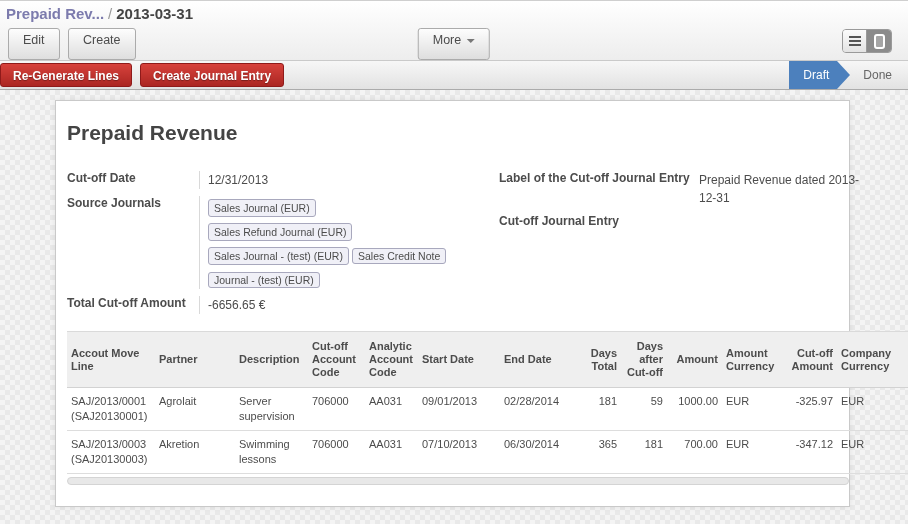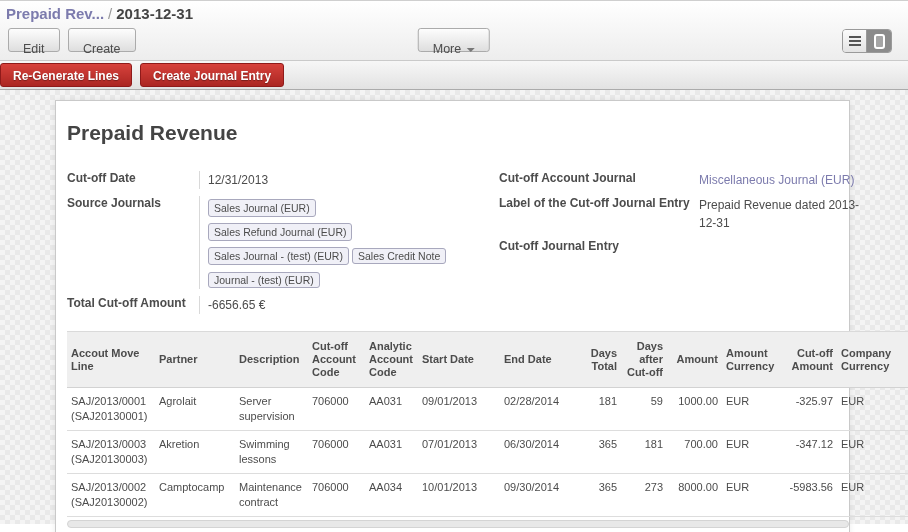--- a/index.html
+++ b/index.html
@@ -6,21 +6,21 @@
   html,body { width:908px; height:532px; overflow:hidden; }
   body { font-family:"Liberation Sans","DejaVu Sans",sans-serif; color:#4c4c4c; background:#fff; position:relative; }
 
   
   .topbar { background:linear-gradient(#ffffff,#ededed); border-top:1px solid #cfcfcf; padding:0; }
   .crumb-row { padding:4px 6px 2px 6px; font-size:15px; }
   .crumb-link { color:#7c7bad; font-weight:bold; text-decoration:none; cursor:pointer; }
   .crumb-sep { color:#999; font-weight:normal; padding:0 4px; }
   .crumb-current { color:#444; font-weight:bold; }
   .btn-row { position:relative; height:36px; padding:4px 8px; }
-  .btn { display:inline-block; height:24px; line-height:22px; padding:9px 14px; font-size:12.5px; color:#4c4c4c;
+  .btn { display:inline-block; height:32px; line-height:22px; padding:0 14px; font-size:12.5px; color:#4c4c4c;
          background:linear-gradient(#fdfdfd,#dedede); border:1px solid #ababab; border-radius:3px; cursor:pointer; }
   .btn + .btn { margin-left:4px; }
   .more-wrap { position:absolute; left:50%; top:4px; transform:translateX(-50%); }
   .caret { display:inline-block; width:0; height:0; border-left:4px solid transparent; border-right:4px solid transparent;
            border-top:4px solid #777; margin-left:6px; vertical-align:middle; }
   .switcher { position:absolute; right:16px; top:5px; border:1px solid #9a9a9a; border-radius:4px; overflow:hidden; display:flex; }
   .sw-btn { width:24px; height:22px; display:flex; align-items:center; justify-content:center; cursor:pointer; }
   .sw-list { background:linear-gradient(#fcfcfc,#e3e3e3); border-right:1px solid #9a9a9a; }
   .sw-form { background:#8b8b8b; }
   .list-glyph { display:block; width:12px; height:2px; background:#555; box-shadow:0 4px 0 #555, 0 8px 0 #555; margin-top:-8px; }
@@ -76,21 +76,21 @@
               border-bottom:1px solid #ddd; height:38px; }
   .lines .num { text-align:right; }
   .lines tr { cursor:pointer; }
   .hscroll { width:782px; height:8px; background:#e8e8e8; border:1px solid #d4d4d4; border-radius:4px; margin-top:3px; cursor:pointer; }
 </style>
 </head>
 <body>
 
 <div class="topbar">
   <div class="crumb-row">
-    <span class="crumb-link">Prepaid Rev...</span><span class="crumb-sep">/</span><span class="crumb-current">2013-12-31</span>
+    <span class="crumb-link">Prepaid Rev...</span><span class="crumb-sep">/</span><span class="crumb-current">2013-03-31</span>
   </div>
   <div class="btn-row">
     <span class="btn">Edit</span>
     <span class="btn">Create</span>
     <span class="more-wrap">
       <span class="btn"><span>More</span><span class="caret"></span></span>
     </span>
     <span class="switcher">
       <span class="sw-btn sw-list">
           <span class="list-glyph"></span>
@@ -98,20 +98,24 @@
       <span class="sw-btn sw-form">
           <span class="form-glyph"></span>
         </span>
     </span>
   </div>
 </div>
 
 <div class="statusbar">
   <span class="btn-red">Re-Generate Lines</span>
   <span class="btn-red">Create Journal Entry</span>
+  <span class="statuses">
+    <span class="status-active">Draft</span>
+    <span class="status-plain">Done</span>
+  </span>
 </div>
 
 <div class="workarea">
   <div class="sheet">
     <div class="sheet-title">Prepaid Revenue</div>
 
     <div class="fields">
       <div class="group-left">
         <div class="frow">
           <span class="flabel">Cut-off Date</span>
@@ -123,24 +127,20 @@
             <span class="tag">Sales Journal (EUR)</span><span class="tag">Sales Refund Journal (EUR)</span><span class="tag">Sales Journal - (test) (EUR)</span><span class="tag tag-wrap">Sales Credit Note Journal - (test) (EUR)</span>
           </span>
         </div>
         <div class="frow mt10">
           <span class="flabel">Total Cut-off Amount</span>
           <span class="fvals fval">-6656.65 €</span>
         </div>
       </div>
 
       <div class="group-right">
-        <div class="frow">
-          <span class="flabel">Cut-off Account Journal</span>
-          <span class="fval"><span class="flink">Miscellaneous Journal (EUR)</span></span>
-        </div>
         <div class="frow mt10">
           <span class="flabel">Label of the Cut-off Journal Entry</span>
           <span class="fval">Prepaid Revenue dated 2013-12-31</span>
         </div>
         <div class="frow mt10">
           <span class="flabel">Cut-off Journal Entry</span>
           <span class="fval"></span>
         </div>
       </div>
     </div>
@@ -194,42 +194,27 @@
             <td>EUR</td>
             <td class="num">-325.97</td>
             <td>EUR</td>
           </tr>
           <tr>
             <td>SAJ/2013/0003 (SAJ20130003)</td>
             <td>Akretion</td>
             <td>Swimming lessons</td>
             <td>706000</td>
             <td>AA031</td>
-            <td>07/01/2013</td>
+            <td>07/10/2013</td>
             <td>06/30/2014</td>
             <td class="num">365</td>
             <td class="num">181</td>
             <td class="num">700.00</td>
             <td>EUR</td>
             <td class="num">-347.12</td>
-            <td>EUR</td>
-          </tr>
-          <tr>
-            <td>SAJ/2013/0002 (SAJ20130002)</td>
-            <td>Camptocamp</td>
-            <td>Maintenance contract</td>
-            <td>706000</td>
-            <td>AA034</td>
-            <td>10/01/2013</td>
-            <td>09/30/2014</td>
-            <td class="num">365</td>
-            <td class="num">273</td>
-            <td class="num">8000.00</td>
-            <td>EUR</td>
-            <td class="num">-5983.56</td>
             <td>EUR</td>
           </tr>
         </tbody>
       </table>
       <div class="hscroll"></div>
     </div>
   </div>
 </div>
 
 </body></html>

